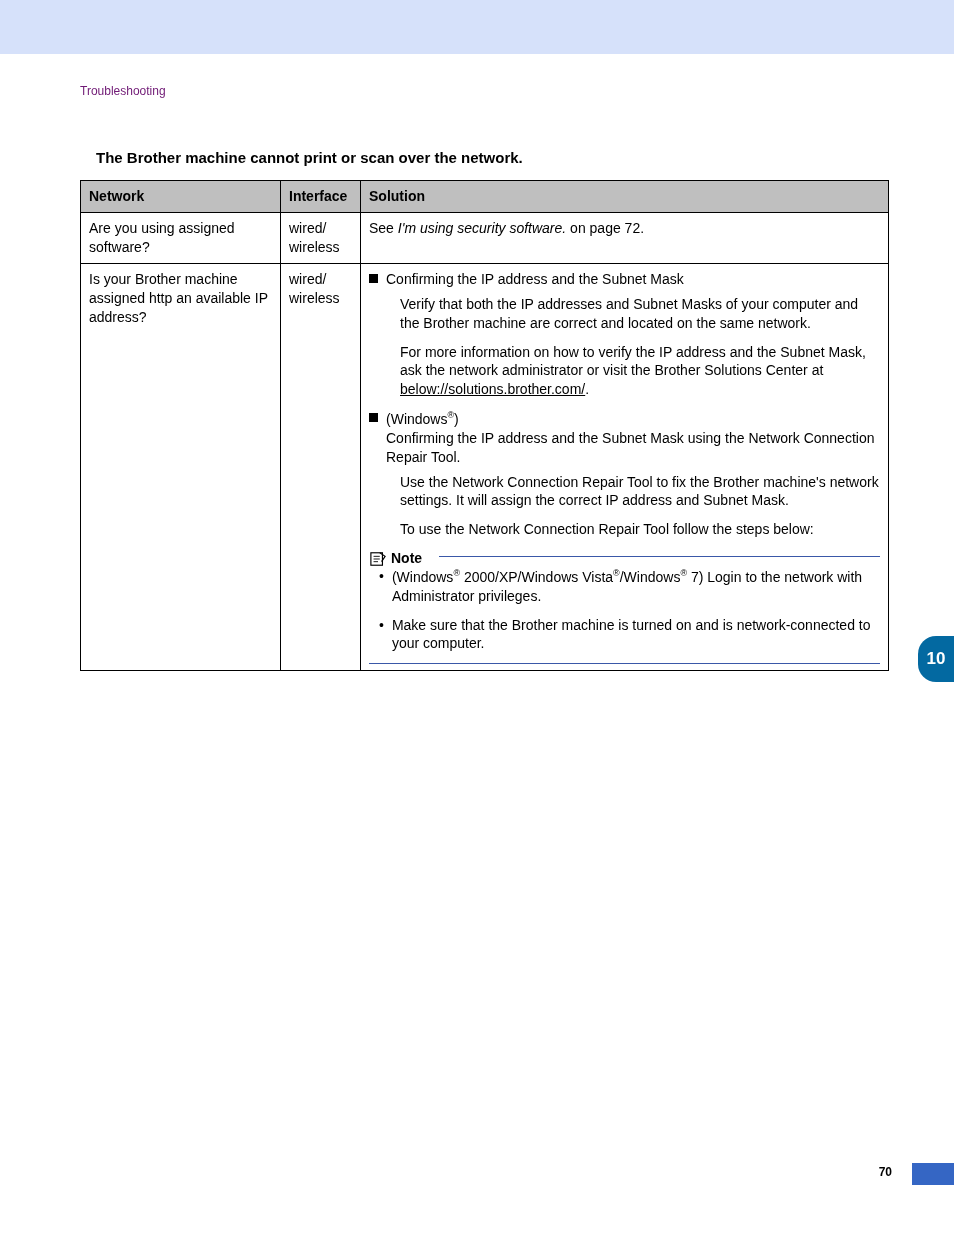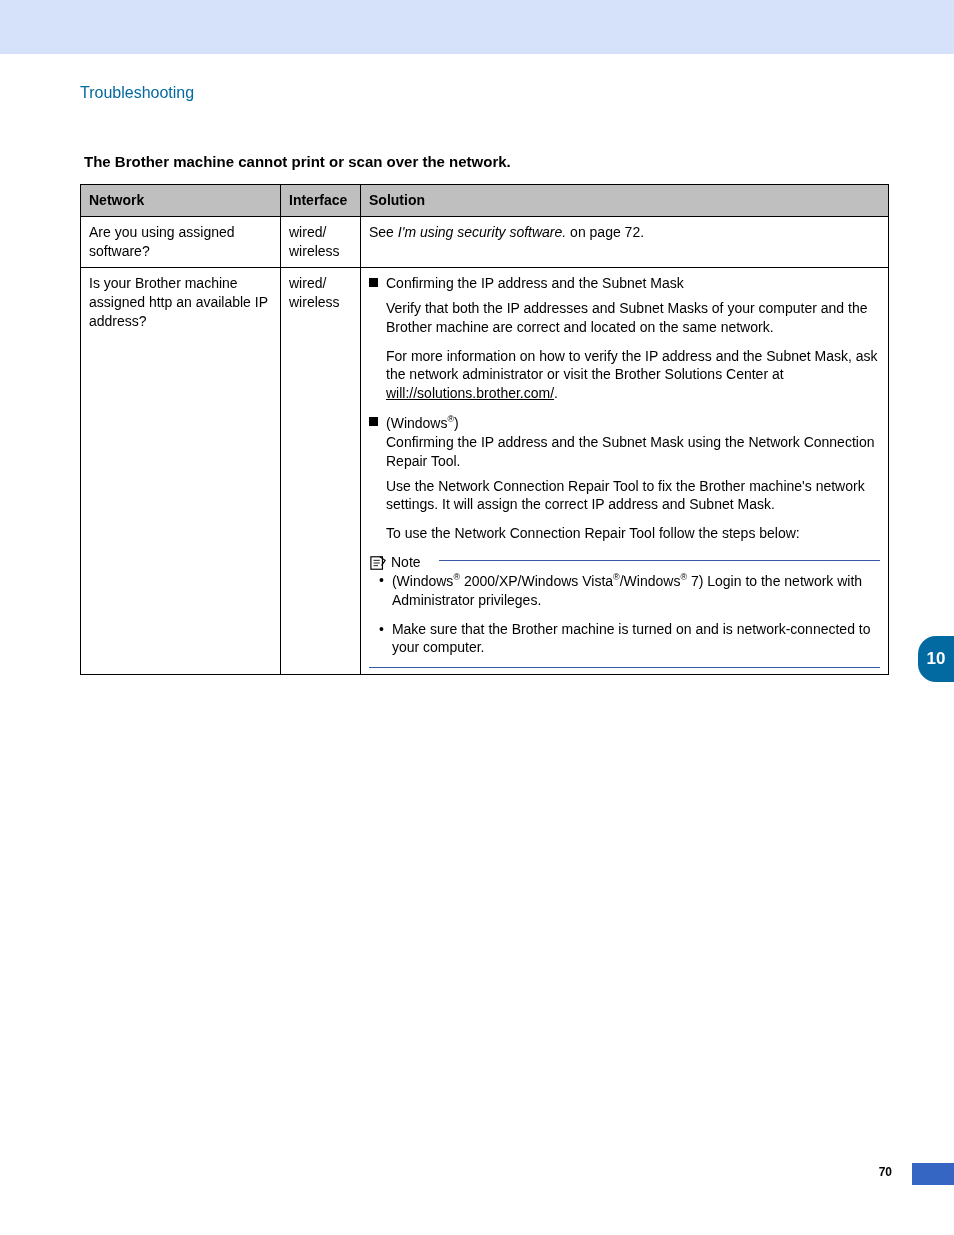--- a/index.html
+++ b/index.html
@@ -14,30 +14,30 @@
   }
   .top-band {
     height: 54px;
     background: #d6e1fa;
     width: 100%;
   }
   .content {
     padding: 30px 65px 0 80px;
   }
   .breadcrumb {
-    font-size: 16px;
-    color: #0369a1;
+    font-size: 12px;
+    color: #701a75;
     margin-bottom: 50px;
   }
   .section-title {
     font-weight: bold;
     font-size: 15px;
     line-height: 1.35;
     margin-bottom: 12px;
-    margin-left: 4px;
+    margin-left: 16px;
   }
   table.trouble {
     border-collapse: collapse;
     width: 100%;
     border: 1.5px solid #000;
   }
   table.trouble th, table.trouble td {
     border: 1px solid #000;
     padding: 6px 8px;
     text-align: left;
@@ -58,40 +58,40 @@
   }
   .sq-bullet .sq {
     display: inline-block;
     width: 9px; height: 9px;
     background: #000;
     margin-right: 8px;
     margin-top: 4px;
     flex-shrink: 0;
   }
   .sub-para {
-    margin-left: 17px;
+    margin-left: 31px;
     margin-bottom: 10px;
   }
   sup { font-size: 9px; vertical-align: super; }
   .underline { text-decoration: underline; }
   .note-block {
     margin-top: 8px;
   }
   .note-head {
     display: flex;
     align-items: center;
     margin-bottom: 2px;
   }
   .note-icon {
     width: 18px; height: 16px;
     margin-right: 4px;
     flex-shrink: 0;
   }
   .note-label {
-    font-weight: normal;
+    font-weight: bold;
     font-size: 14px;
   }
   .note-rule-wrap {
     display: flex;
     align-items: center;
     margin-bottom: 10px;
     margin-top: -14px;
   }
   .note-rule-spacer { width: 70px; flex-shrink:0; }
   .note-rule {
@@ -177,21 +177,21 @@
         <td>Is your Brother machine assigned http an available IP address?</td>
         <td>wired/ wireless</td>
         <td>
 
           <div class="sq-bullet">
             <span class="sq"></span>
             <span>Confirming the IP address and the Subnet Mask</span>
           </div>
           <div class="sub-para">Verify that both the IP addresses and Subnet Masks of your computer and the Brother machine are correct and located on the same network.</div>
           <div class="sub-para">
-            <span>For more information on how to verify the IP address and the Subnet Mask, ask the network administrator or visit the Brother Solutions Center at </span><span class="underline">will://solutions.brother.com/</span><span>.</span>
+            <span>For more information on how to verify the IP address and the Subnet Mask, ask the network administrator or visit the Brother Solutions Center at </span><span class="underline">below://solutions.brother.com/</span><span>.</span>
           </div>
 
           <div class="sq-bullet">
             <span class="sq"></span>
             <span>
               <span>(Windows</span><sup>®</sup><span>)</span><br>
               <span>Confirming the IP address and the Subnet Mask using the Network Connection Repair Tool.</span>
             </span>
           </div>
           <div class="sub-para">Use the Network Connection Repair Tool to fix the Brother machine's network settings. It will assign the correct IP address and Subnet Mask.</div>

